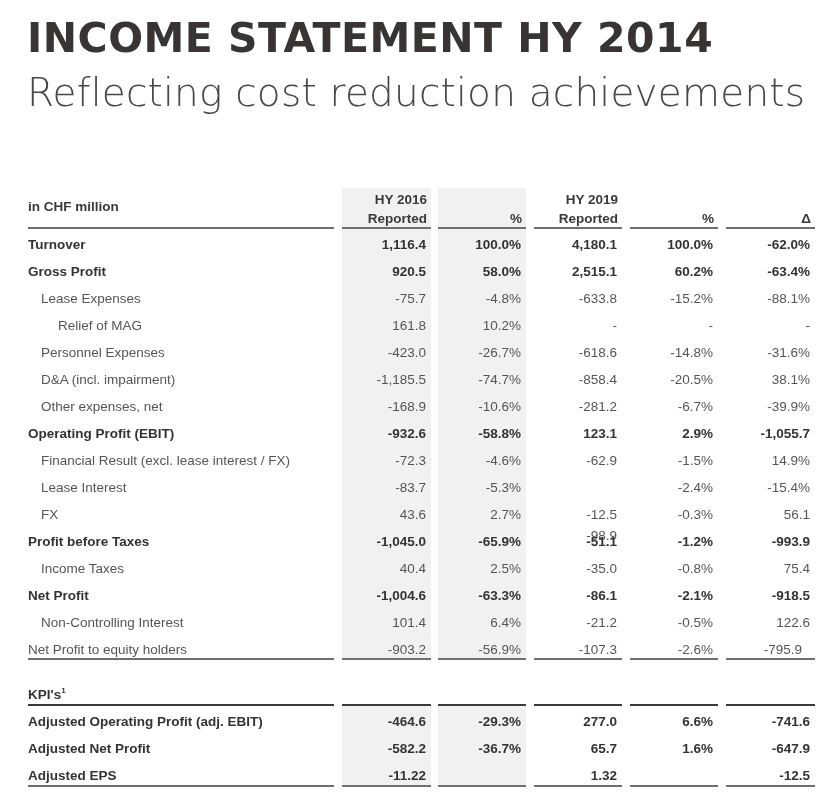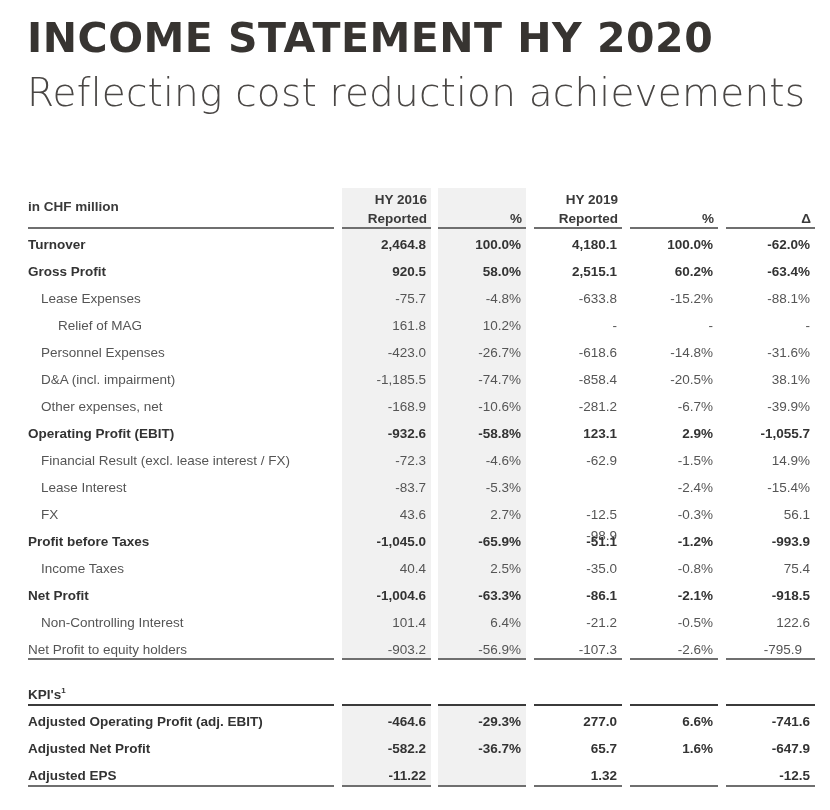--- a/index.html
+++ b/index.html
@@ -14,21 +14,21 @@
   .cell { position:absolute; height:22px; line-height:22px; font-size:13.5px; white-space:nowrap; }
   .num { text-align:right; }
   .lbl { text-align:left; }
   .bold { font-weight:bold; color:#333; }
   .light { color:#555; }
   .hdr { font-weight:bold; font-size:13.5px; color:#3a3a3a; position:absolute; text-align:right; line-height:19px; }
 </style>
 </head>
 <body>
 
-<div class="title">INCOME STATEMENT HY 2020</div>
+<div class="title">INCOME STATEMENT HY 2014</div>
 <div class="subtitle">Reflecting cost reduction achievements</div>
 
 <div id="table-root">
     <div class="shade" style="left: 342px; top: 188px; width: 89px; height: 472px;"></div>
     <div class="shade" style="left: 342px; top: 704px; width: 89px; height: 82px;"></div>
     <div class="shade" style="left: 438px; top: 188px; width: 88px; height: 472px;"></div>
     <div class="shade" style="left: 438px; top: 704px; width: 88px; height: 82px;"></div>
     <div class="hdr" style="left: 28px; top: 197px; text-align: left; width: 200px;">in CHF million</div>
     <div class="hdr" style="left: 342px; top: 190px; width: 85px; text-align: right;">HY 2016</div>
     <div class="hdr" style="left: 342px; top: 209px; width: 85px;">Reported</div>
@@ -40,21 +40,21 @@
     <div class="hdr" style="left: 630px; top: 209px; width: 84px;">%</div>
     <div class="hdr" style="left: 726px; top: 190px; width: 85px; text-align: right;"></div>
     <div class="hdr" style="left: 726px; top: 209px; width: 85px;">Δ</div>
     <div class="rule" style="left: 28px; top: 227px; width: 306px;"></div>
     <div class="rule" style="left: 342px; top: 227px; width: 89px;"></div>
     <div class="rule" style="left: 438px; top: 227px; width: 88px;"></div>
     <div class="rule" style="left: 534px; top: 227px; width: 88px;"></div>
     <div class="rule" style="left: 630px; top: 227px; width: 88px;"></div>
     <div class="rule" style="left: 726px; top: 227px; width: 89px;"></div>
     <div class="cell lbl bold" style="left: 28px; top: 234px; width: 306px;">Turnover</div>
-    <div class="cell num bold" style="left: 342px; top: 234px; width: 84px;">2,464.8</div>
+    <div class="cell num bold" style="left: 342px; top: 234px; width: 84px;">1,116.4</div>
     <div class="cell num bold" style="left: 438px; top: 234px; width: 83px;">100.0%</div>
     <div class="cell num bold" style="left: 534px; top: 234px; width: 83px;">4,180.1</div>
     <div class="cell num bold" style="left: 630px; top: 234px; width: 83px;">100.0%</div>
     <div class="cell num bold" style="left: 726px; top: 234px; width: 84px;">-62.0%</div>
     <div class="cell lbl bold" style="left: 28px; top: 261px; width: 306px;">Gross Profit</div>
     <div class="cell num bold" style="left: 342px; top: 261px; width: 84px;">920.5</div>
     <div class="cell num bold" style="left: 438px; top: 261px; width: 83px;">58.0%</div>
     <div class="cell num bold" style="left: 534px; top: 261px; width: 83px;">2,515.1</div>
     <div class="cell num bold" style="left: 630px; top: 261px; width: 83px;">60.2%</div>
     <div class="cell num bold" style="left: 726px; top: 261px; width: 84px;">-63.4%</div>

